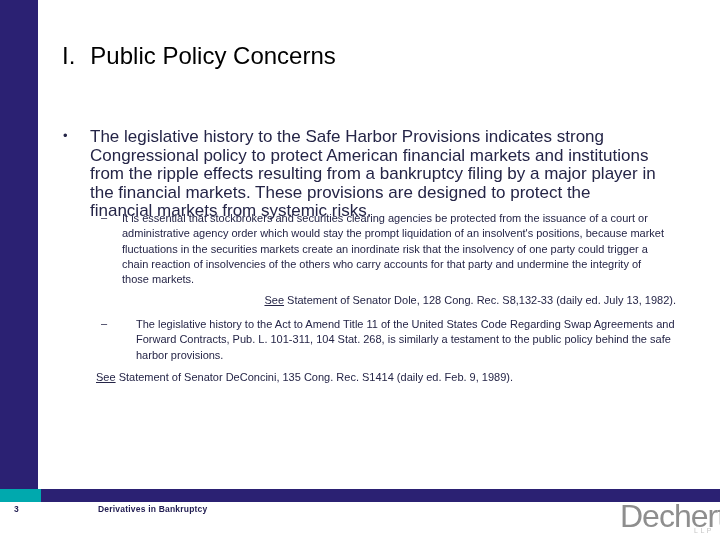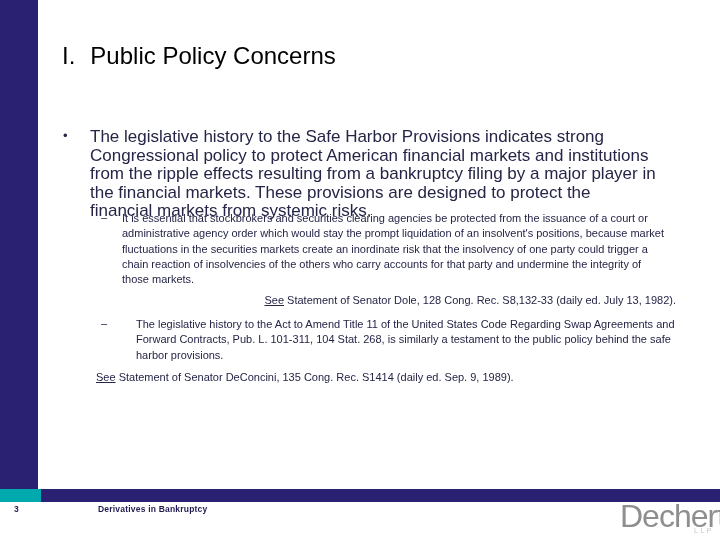--- a/index.html
+++ b/index.html
@@ -64,20 +64,20 @@
 <div class="abs b2-text t1">It is essential that stockbrokers and securities clearing agencies be protected from the issuance of a court or administrative agency order which would stay the prompt liquidation of an insolvent's positions, because market fluctuations in the securities markets create an inordinate risk that the insolvency of one party could trigger a chain reaction of insolvencies of the others who carry accounts for that party and undermine the integrity of those markets.</div>
 
 <div class="abs cite c1">
   <span class="see">See</span><span> Statement of Senator Dole, 128 Cong. Rec. S8,132-33 (daily ed. July 13, 1982).</span>
 </div>
 
 <div class="abs b2-marker m2">–</div>
 <div class="abs b2-text t2">The legislative history to the Act to Amend Title 11 of the United States Code Regarding Swap Agreements and Forward Contracts, Pub. L. 101-311, 104 Stat. 268, is similarly a testament to the public policy behind the safe harbor provisions.</div>
 
 <div class="abs cite c2">
-  <span class="see">See</span><span> Statement of Senator DeConcini, 135 Cong. Rec. S1414 (daily ed. Sep. 9, 1989).</span>
+  <span class="see">See</span><span> Statement of Senator DeConcini, 135 Cong. Rec. S1414 (daily ed. Feb. 9, 1989).</span>
 </div>
 
 <div class="abs page-num">3</div>
 <div class="abs footer-title">Derivatives in Bankruptcy</div>
 
 <div class="abs logo-word">Dechert</div>
 <div class="abs logo-llp">LLP</div>
 
 </body></html>

